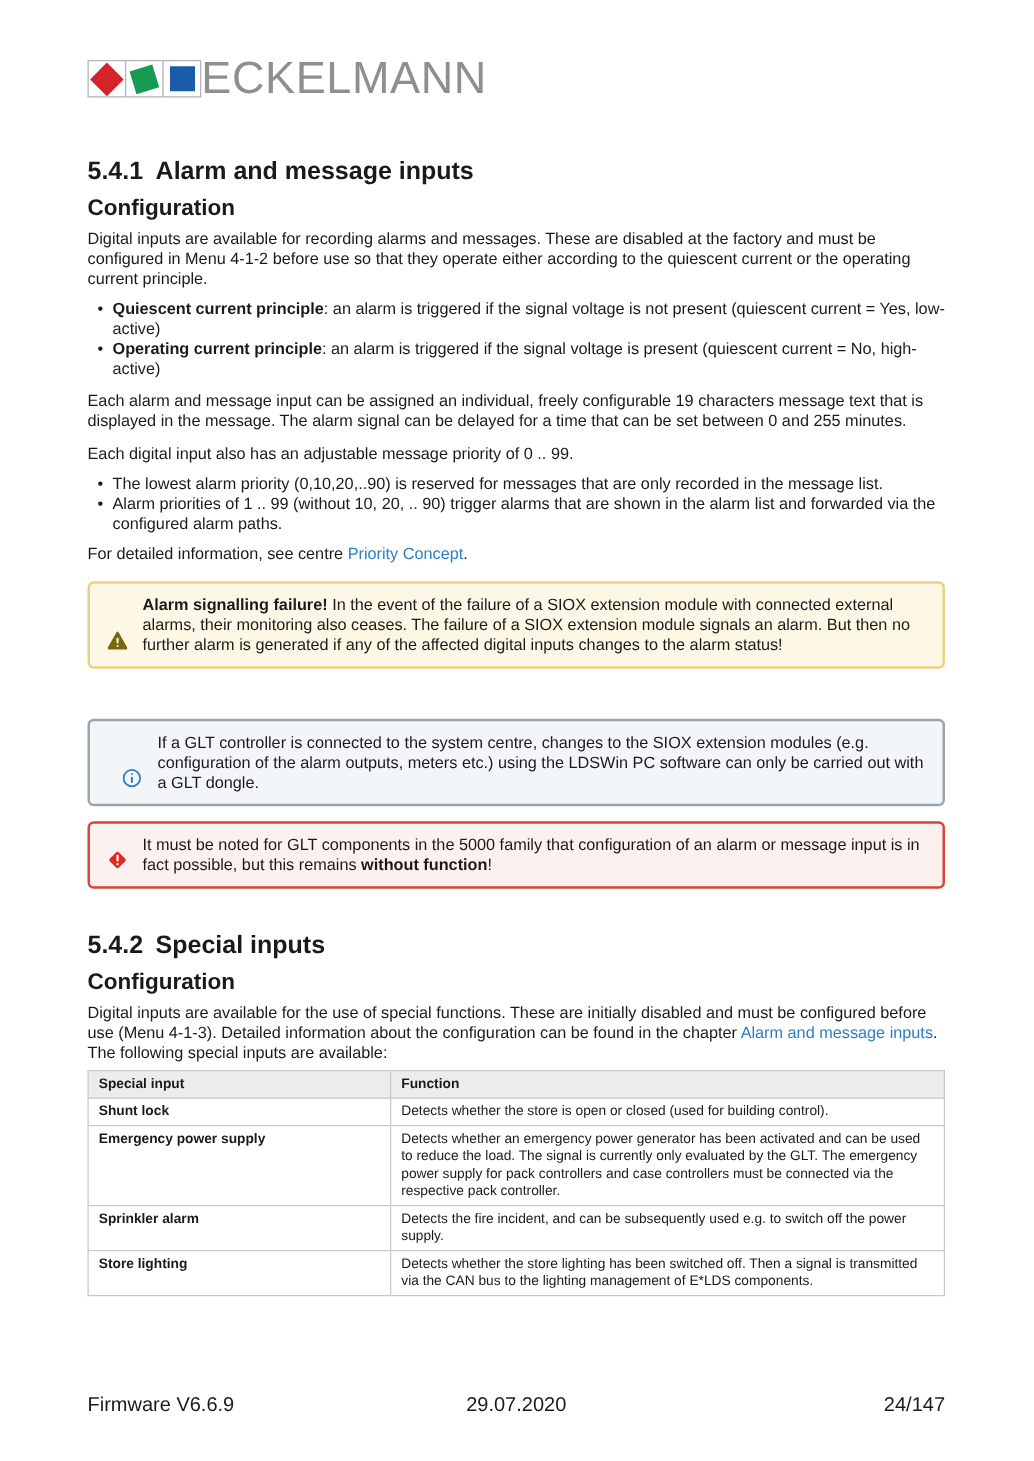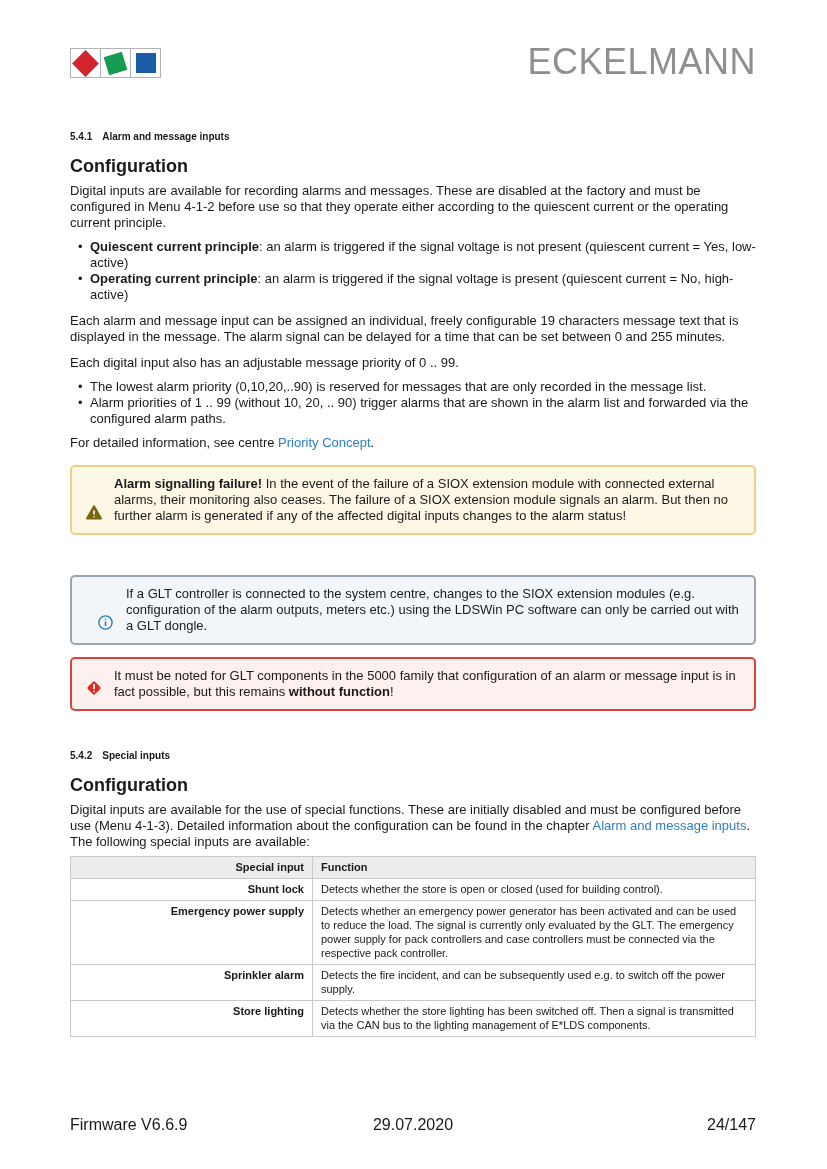--- a/index.html
+++ b/index.html
@@ -8,22 +8,22 @@
     width: 827px; height: 1169px;
     font-family: "Liberation Sans", sans-serif;
     color: #1a1a1a;
     position: relative;
     overflow: hidden;
   }
   .page { position: relative; width: 827px; height: 1169px; }
 
   
   .header {
-    padding: 48px 71px 0 70px;
-    display: flex; justify-content: space-between; align-items: flex-start;
+    padding: 48px 112px 0 70px;
+    display: flex; align-items: flex-start;
   }
   .logo-grid { display: flex; }
   .logo-cell {
     width: 31px; height: 30px;
     border: 1px solid #b3b3b3;
     background: #ffffff;
     display: flex; align-items: center; justify-content: center;
     overflow: hidden;
   }
   .logo-cell + .logo-cell { margin-left: -1px; }
@@ -33,21 +33,21 @@
   .shape-blue  { background: #1b5ca8; width: 20px; height: 20px; }
   .wordmark {
     font-size: 36px; line-height: 32px;
     color: #8f8f8f; letter-spacing: 0.5px;
     font-weight: 400;
     margin-top: -2px;
   }
 
   
   .content { padding: 0 71px 0 70px; font-size: 13px; line-height: 16px; }
-  .h-section { font-size: 10px; font-weight: bold; line-height: 18px; }
+  .h-section { font-size: 20px; font-weight: bold; line-height: 18px; }
   .h-section .h-num { margin-right: 10px; }
   .h-541 { margin-top: 50px; }
   .h-542 { margin-top: 36px; }
   .h-sub { font-size: 18px; font-weight: bold; margin-top: 12px; line-height: 17px; }
   p.body { margin-top: 8px; }
   p.body-gap { margin-top: 10px; }
   a.doclink { color: #2d7dc1; text-decoration: none; cursor: pointer; }
 
   ul.bullets { list-style: none; margin-top: 8px; }
   ul.bullets li { padding-left: 20px; position: relative; }
@@ -89,21 +89,21 @@
     border-collapse: collapse;
     font-size: 11px; line-height: 14px;
   }
   table.special th, table.special td {
     border: 1px solid #c9c9c9;
     padding: 3px 8px 4px 8px;
     text-align: left; vertical-align: top;
   }
   table.special th { background: #ececec; font-weight: bold; }
   table.special td.col-input { font-weight: bold; }
-  table.special .col-input { width: 242px; text-align: right; }
+  table.special .col-input { width: 242px; }
 
   
   .footer {
     position: absolute; left: 70px; right: 71px; top: 1116px;
     display: flex; font-size: 16px; color: #1a1a1a;
   }
   .footer .f-left { width: 220px; }
   .footer .f-center { flex: 1; text-align: center; }
   .footer .f-right { width: 220px; text-align: right; }
 </style>

